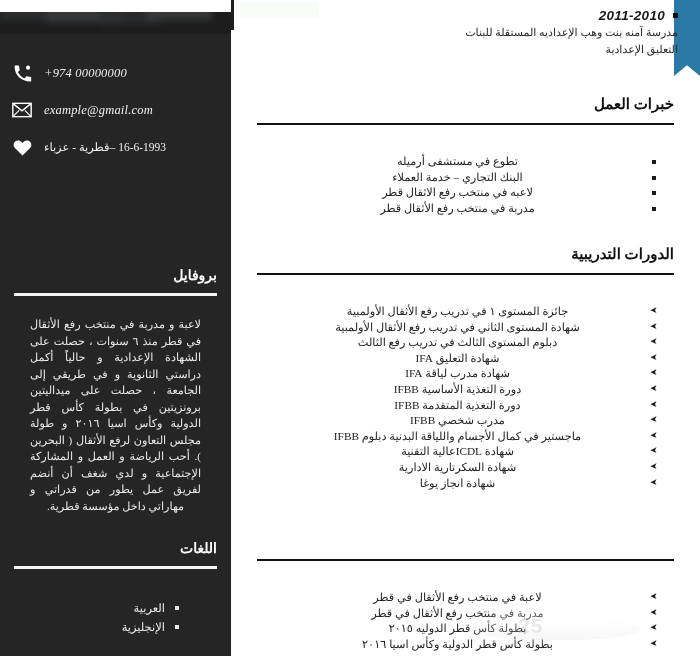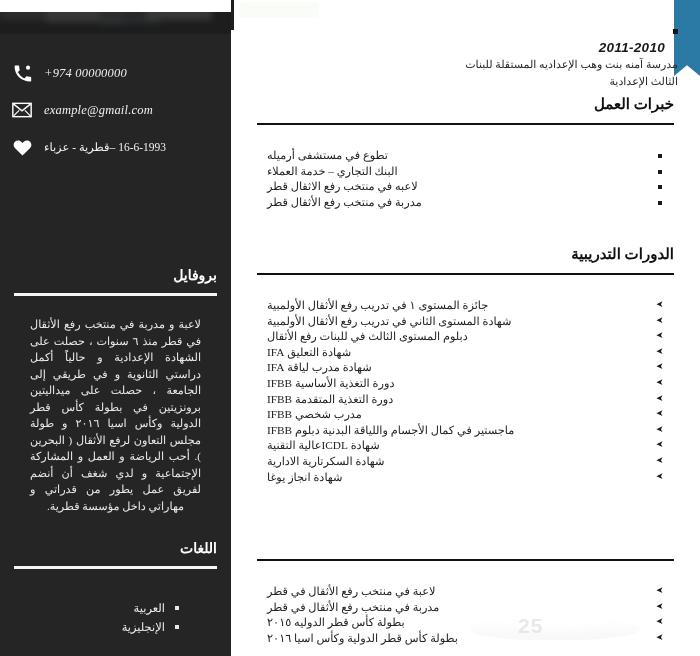--- a/index.html
+++ b/index.html
@@ -167,21 +167,20 @@
     text-align:right;
   }
   .edu-year {
     font-size:13.5px;
     font-weight:bold;
     font-style:italic;
     font-family:"Liberation Sans", sans-serif;
     letter-spacing:.3px;
     direction:ltr;
     display:inline-block;
-    margin-top:32px;
   }
   .edu-year-row {
     display:flex;
     flex-direction:row;
     align-items:center;
     justify-content:flex-start;
     gap:8px;
   }
   .edu-bullet {
     width:5px; height:5px;
@@ -204,23 +203,23 @@
     font-weight:bold;
     color:#111;
   }
   .sec-rule {
     height:2px;
     background:#111;
     margin:10px 26px 0 26px;
   }
   .sec-list {
     list-style:none;
-    margin:10px;
+    margin:16px;
     padding:13px 26px 0 26px;
-    text-align:left;
+    text-align:center;
   }
   .sec-list li {
     font-size:11.3px;
     line-height:15.6px;
     color:#232323;
     position:relative;
     padding-right:16px;
   }
   .sec-list.sq li::before {
     content:"";
@@ -343,41 +342,41 @@
     <div id="edge-strip"></div>
     <div id="ghost-mark"></div>
     <div id="ribbon"></div>
 
     <div id="edu-block">
       <div class="edu-year-row">
         <span class="edu-bullet"></span>
         <span class="edu-year">2011-2010</span>
       </div>
       <div class="edu-line">مدرسة آمنه بنت وهب الإعداديه المستقلة للبنات</div>
-      <div class="edu-line">الثالث الإعدادية</div>
+      <div class="edu-line">التعليق الإعدادية</div>
     </div>
 
     <div class="sec" style="top:95px;">
       <div class="sec-head">خبرات العمل</div>
       <div class="sec-rule"></div>
       <ul class="sec-list sq">
         <li>تطوع في مستشفى أرميله</li>
         <li>البنك التجاري – خدمة العملاء</li>
         <li>لاعبه في منتخب رفع الاثقال قطر</li>
         <li>مدربة في منتخب رفع الأثقال قطر</li>
       </ul>
     </div>
 
     <div class="sec" style="top:245px;">
       <div class="sec-head">الدورات التدريبية</div>
       <div class="sec-rule"></div>
       <ul class="sec-list arw">
         <li>جائزة المستوى ١ في تدريب رفع الأثقال الأولمبية</li>
         <li>شهادة المستوى الثاني في تدريب رفع الأثقال الأولمبية</li>
-        <li>دبلوم المستوى الثالث في للبنات رفع الأثقال</li>
+        <li>دبلوم المستوى الثالث في تدريب رفع الثالث</li>
         <li>شهادة التعليق IFA</li>
         <li>شهادة مدرب لياقة IFA</li>
         <li>دورة التغذية الأساسية IFBB</li>
         <li>دورة التغذية المتقدمة IFBB</li>
         <li>مدرب شخصي IFBB</li>
         <li>ماجستير في كمال الأجسام واللياقة البدنية دبلوم IFBB</li>
         <li>شهادة ICDLعالية التقنية</li>
         <li>شهادة السكرتارية الادارية</li>
         <li>شهادة انجاز يوغا</li>
       </ul>

